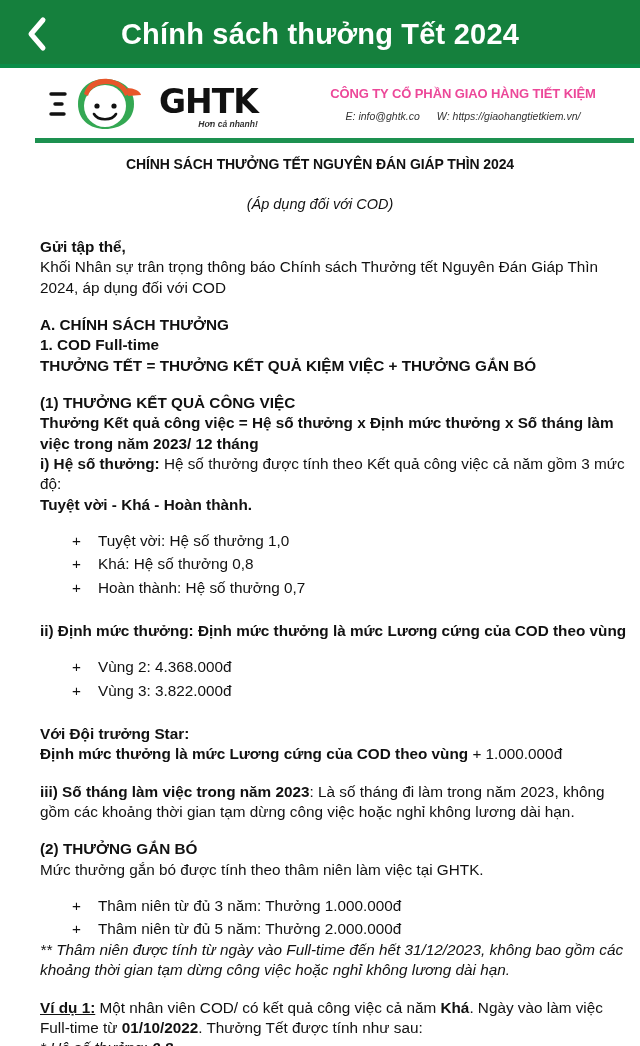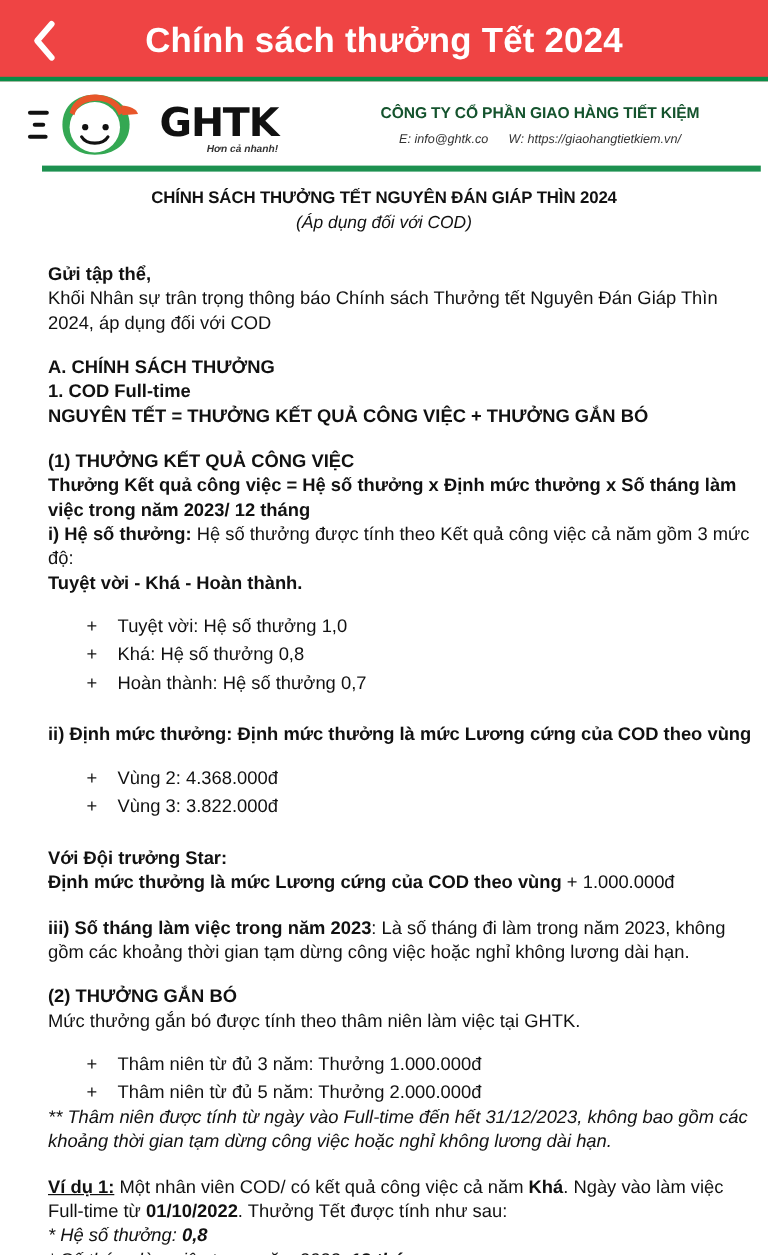--- a/index.html
+++ b/index.html
@@ -17,21 +17,21 @@
     position: relative;
     width: 640px;
     height: 1046px;
     background: #ffffff;
   }
 
   
   .appbar {
     position: relative;
     height: 68px;
-    background: #ef4444;
+    background: #15803d;
     display: flex;
     align-items: center;
     padding-left: 14px;
   }
   .back-btn {
     width: 46px;
     height: 46px;
     display: flex;
     align-items: center;
     justify-content: center;
@@ -60,21 +60,21 @@
   .doc {
     position: relative;
     padding: 0 6px 0 0;
     background: #fff;
   }
 
   
   .letterhead {
     display: flex;
     align-items: center;
-    padding: 10px 10px 4px 22px;
+    padding: 10px 10px 4px 48px;
     height: 66px;
   }
   .logo-block {
     display: flex;
     align-items: flex-end;
     flex: 0 0 auto;
     width: 250px;
   }
   .logo-mark {
     position: relative;
@@ -105,21 +105,21 @@
     margin-top: 1px;
   }
   .company-block {
     flex: 1 1 auto;
     text-align: center;
     padding-left: 4px;
   }
   .company-name {
     font-size: 13px;
     font-weight: bold;
-    color: #14532d;
+    color: #ec4899;
     letter-spacing: -0.1px;
     white-space: nowrap;
   }
   .contact-row {
     margin-top: 9px;
     display: flex;
     justify-content: center;
     gap: 17px;
     font-size: 10.5px;
     font-style: italic;
@@ -144,21 +144,21 @@
     text-align: center;
     font-size: 14px;
     font-weight: bold;
     letter-spacing: -0.1px;
     padding-right: 30px;
   }
   .doc-subtitle {
     text-align: center;
     font-size: 14.5px;
     font-style: italic;
-    margin-top: 3px;
+    margin-top: 21px;
     padding-right: 30px;
   }
 
   p.para { margin-top: 23px; }
   p.tight { margin-top: 0; }
   p.gap { margin-top: 17px; }
 
   b, strong { font-weight: bold; }
   .i  { font-style: italic; }
   .u  { text-decoration: underline; }
@@ -252,21 +252,21 @@
       </p>
       <p class="tight">Khối Nhân sự trân trọng thông báo Chính sách Thưởng tết Nguyên Đán Giáp Thìn 2024, áp dụng đối với COD</p>
 
       <p class="gap">
         <b>A. CHÍNH SÁCH THƯỞNG</b>
       </p>
       <p class="tight">
         <b>1. COD Full-time</b>
       </p>
       <p class="tight">
-        <b>NGUYÊN TẾT = THƯỞNG KẾT QUẢ CÔNG VIỆC + THƯỞNG GẮN BÓ</b>
+        <b>THƯỞNG TẾT = THƯỞNG KẾT QUẢ KIỆM VIỆC + THƯỞNG GẮN BÓ</b>
       </p>
 
       <p class="gap">
         <b>(1) THƯỞNG KẾT QUẢ CÔNG VIỆC</b>
       </p>
       <p class="tight">
         <b>Thưởng Kết quả công việc = Hệ số thưởng x Định mức thưởng x Số tháng làm việc trong năm 2023/ 12 tháng</b>
       </p>
 
       <p class="tight">

